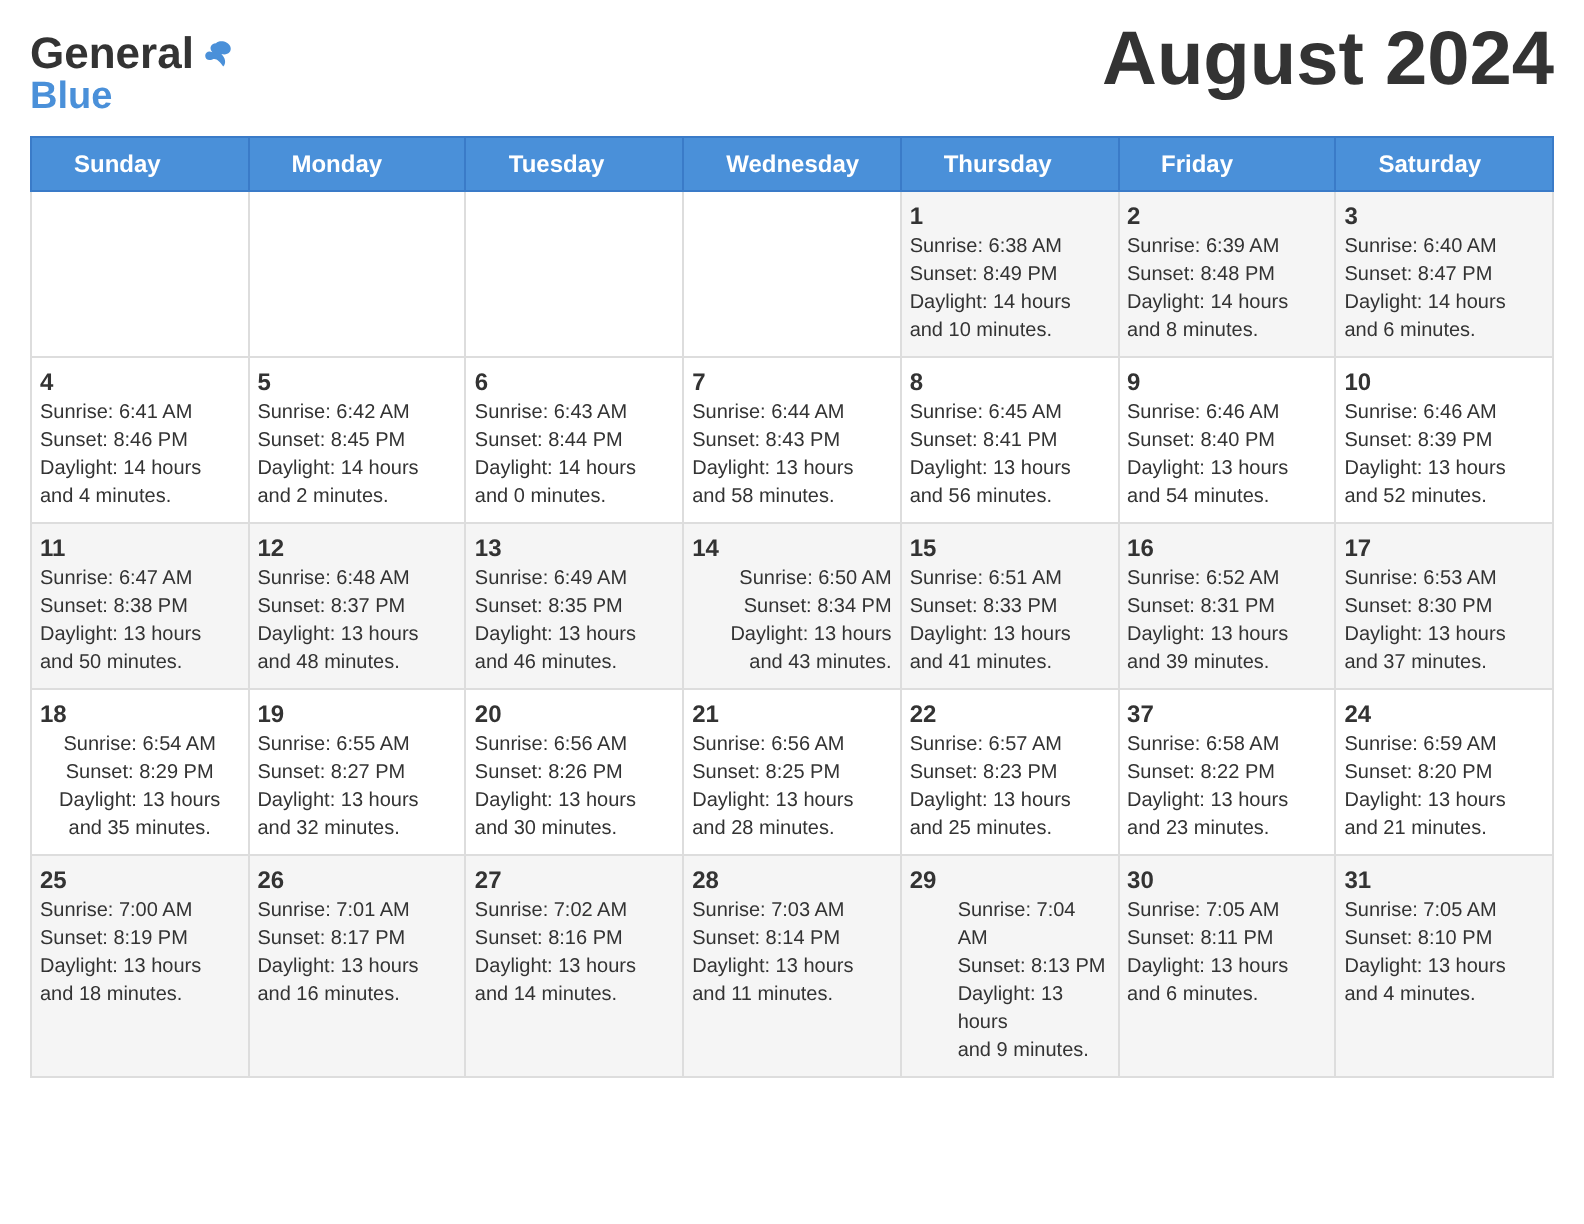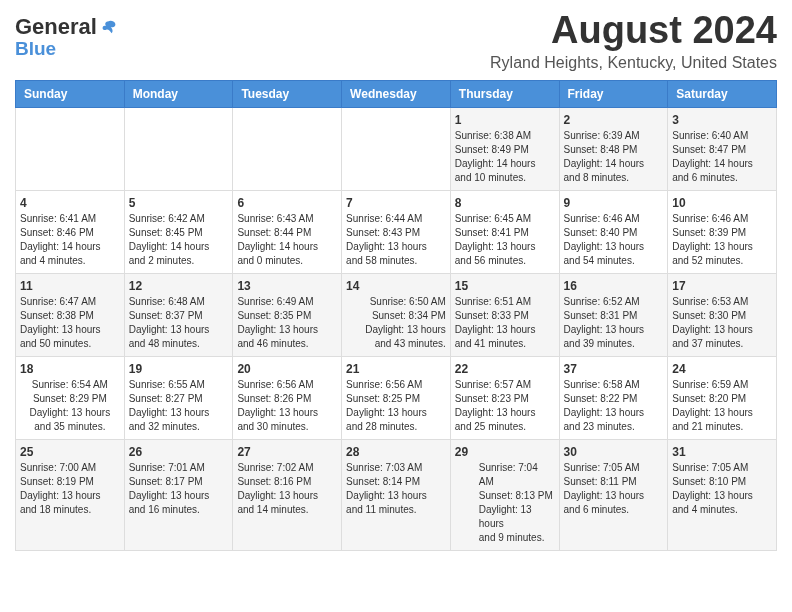--- a/index.html
+++ b/index.html
@@ -53,21 +53,21 @@
     table {
       width: 100%;
       border-collapse: collapse;
       table-layout: fixed;
     }
     thead tr th {
       background-color: #4a90d9;
       color: #fff;
       font-size: 12px;
       font-weight: bold;
-      padding: 6px 8px;
+      padding: 6px 21px;
       text-align: left;
       border: 1px solid #3a7bc8;
     }
     tbody tr td {
       vertical-align: top;
       font-size: 10.5px;
       color: #333;
       padding: 5px 4px;
       border: 1px solid #ddd;
       background: #fff;
@@ -99,21 +99,20 @@
     <div class="logo-text">
       <span class="logo-general">General</span>
       <svg class="logo-bird" viewBox="0 0 20 20" xmlns="http://www.w3.org/2000/svg">
         <path d="M10 4 C12 2, 17 3, 18 6 C19 9, 16 11, 13 10 C15 12, 16 15, 14 17 C12 14, 10 12, 8 13 C6 14, 4 13, 4 11 C4 9, 6 8, 8 9 C6 7, 7 4, 10 4Z" fill="#4a90d9"></path>
       </svg>
     </div>
     <div style="font-size:19px; font-weight:bold; color:#4a90d9; margin-top:-2px;">Blue</div>
   </div>
   <div class="title-area">
     <div class="month-title">August 2024</div>
-    <div class="location-title">Ryland Heights, Kentucky, United States</div>
   </div>
 </div>
 
 <table>
   <thead>
     <tr id="header-row">
     <th>Sunday</th>
         <th>Monday</th>
         <th>Tuesday</th>
         <th>Wednesday</th>

